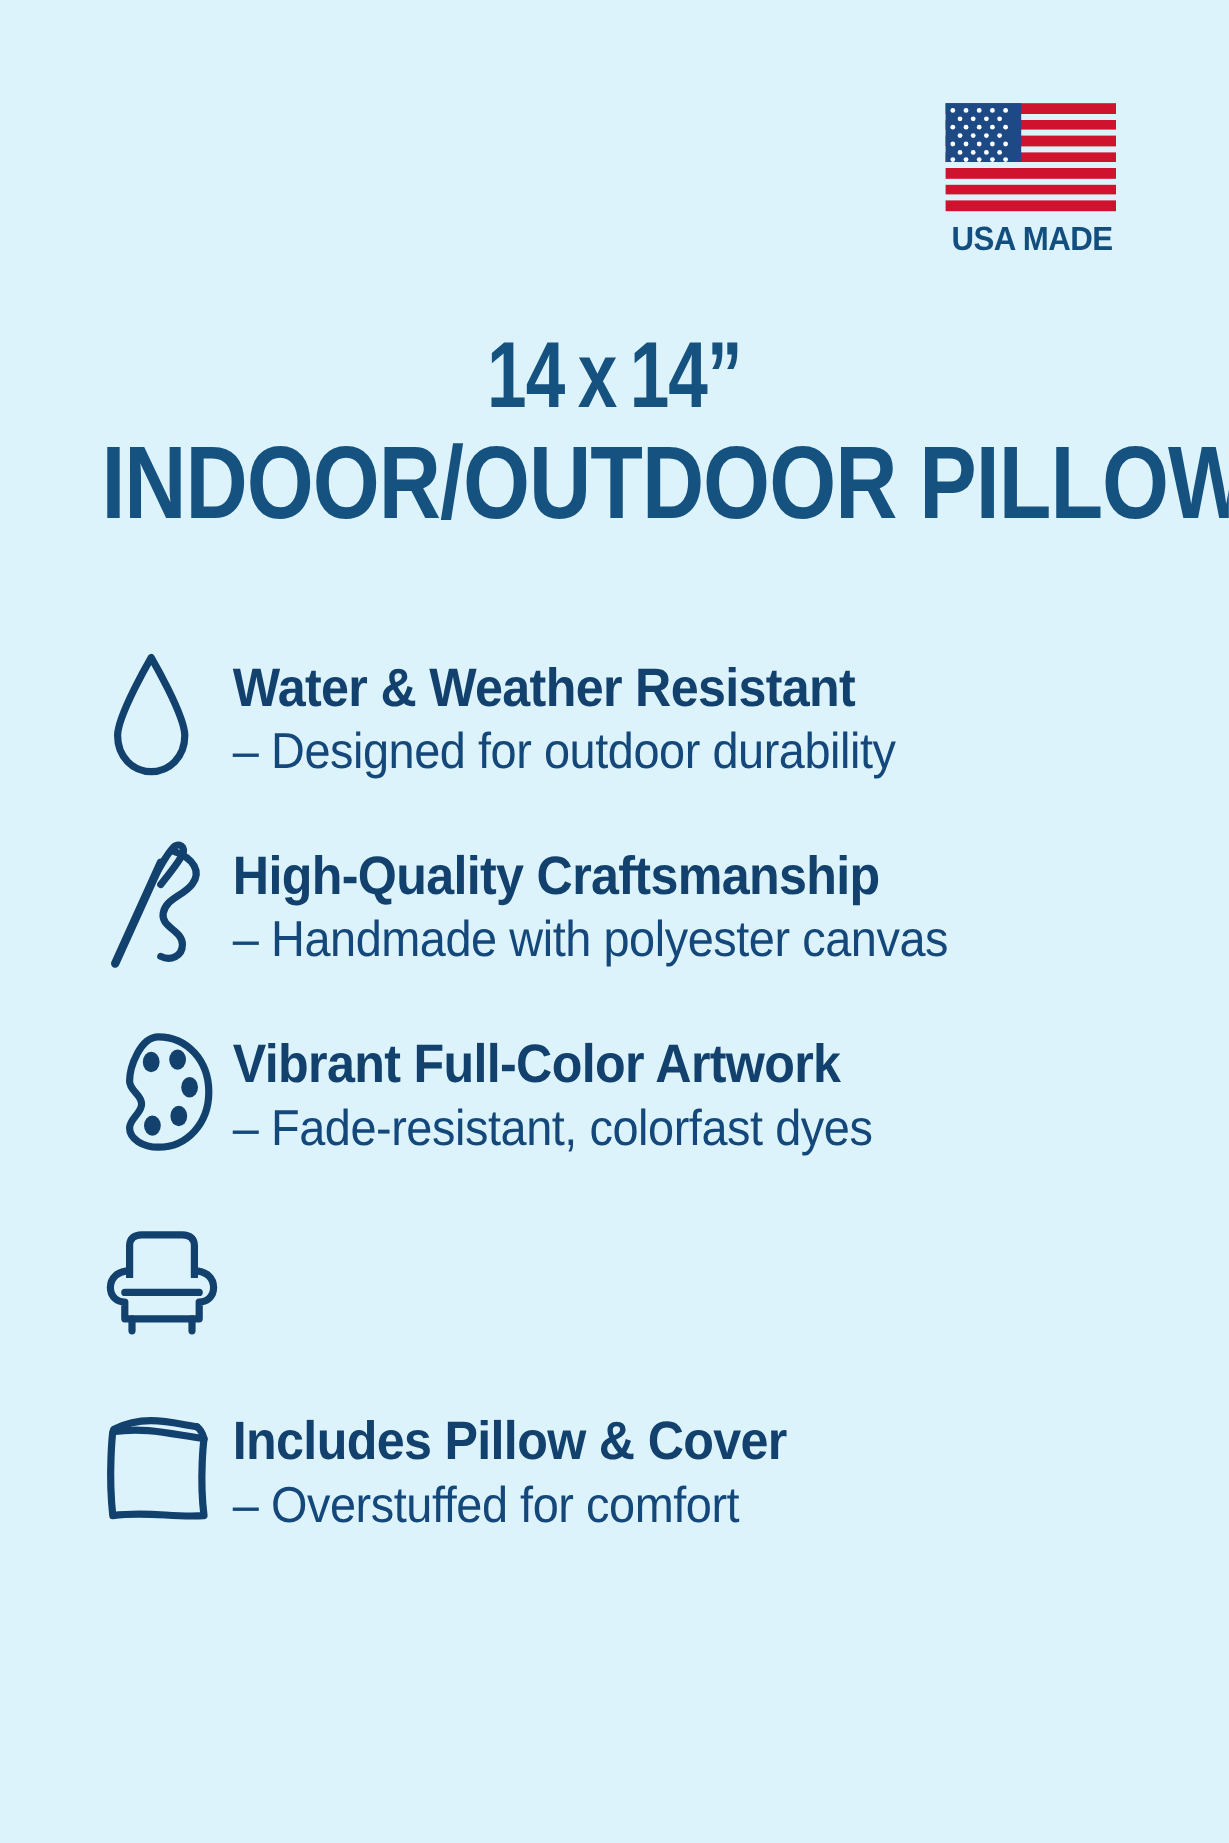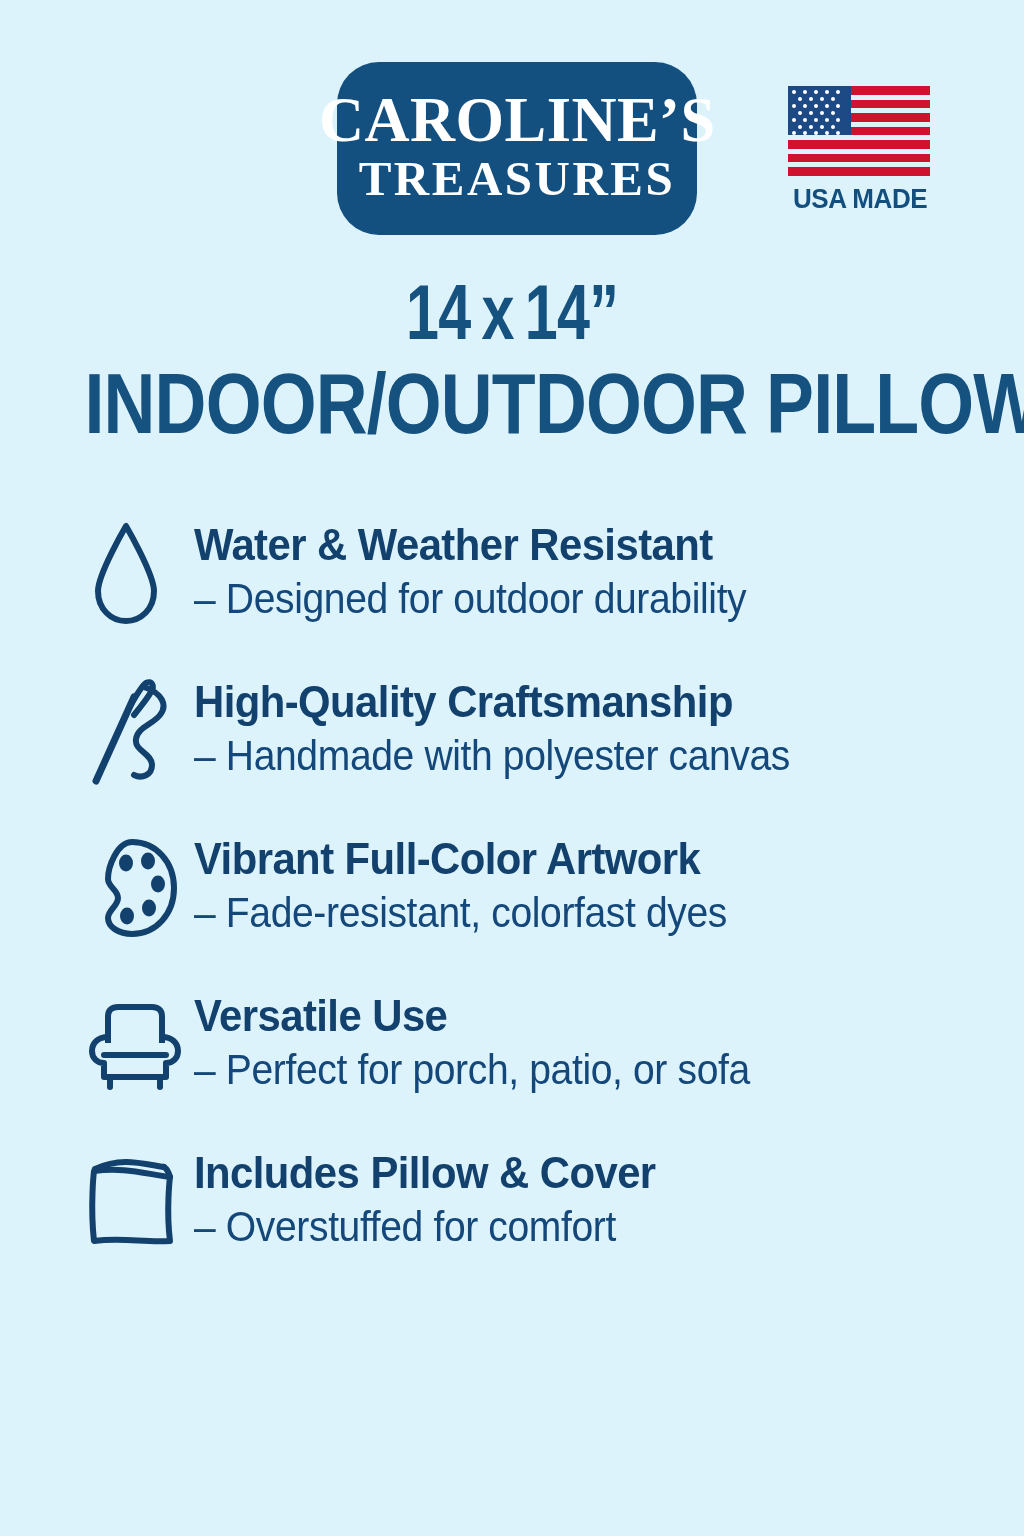--- a/index.html
+++ b/index.html
@@ -131,21 +131,21 @@
   
   .features {
     position: absolute;
     top: 492px;
     left: 86px;
     width: 930px;
   }
   .feature {
     height: 157px;
     display: flex;
-    align-items: center;
+    align-items: flex-end;
     position: relative;
   }
   .feature-icon {
     width: 100px;
     min-width: 100px;
     height: 112px;
     display: flex;
     align-items: center;
     justify-content: flex-start;
     padding-top: 6px;
@@ -175,24 +175,20 @@
     transform-origin: left center;
     white-space: nowrap;
   }
   svg { display: block; overflow: visible; }
 </style>
 </head>
 <body>
 
 <div class="header">
 
-  <div class="logo-badge">
-    <div class="logo-line1">CAROLINE’S</div>
-    <div class="logo-line2">TREASURES</div>
-  </div>
 
   <div class="flag-block">
     <div class="flag">
       <div class="stripe" style="top:0px"></div>
       <div class="stripe" style="top:13.5px"></div>
       <div class="stripe" style="top:27px"></div>
       <div class="stripe" style="top:40.5px"></div>
       <div class="stripe" style="top:54px"></div>
       <div class="stripe" style="top:67.5px"></div>
       <div class="stripe" style="top:81px"></div>
@@ -289,24 +285,20 @@
   <div class="feature">
     <div class="feature-icon">
       <svg width="98" height="92" viewBox="0 0 98 92">
         <path d="M22 44 L22 17 C22 11 26 8 32 8 L66 8 C72 8 76 11 76 17 L76 44" fill="none" stroke="#12416e" stroke-width="6" stroke-linejoin="round"></path>
         <path d="M22 38 C12 38 6 44 6 52 C6 59 11 64 18 64 L18 78 L80 78 L80 64
                  C87 64 92 59 92 52 C92 44 86 38 76 38" fill="none" stroke="#12416e" stroke-width="6" stroke-linejoin="round"></path>
         <path d="M18 56 L80 56" fill="none" stroke="#12416e" stroke-width="6" stroke-linecap="round"></path>
         <path d="M24 78 L24 88 M74 78 L74 88" fill="none" stroke="#12416e" stroke-width="6" stroke-linecap="round"></path>
       </svg>
     </div>
-    <div class="feature-text">
-      <div class="feature-title">Versatile Use</div>
-      <div class="feature-sub">– Perfect for porch, patio, or sofa</div>
-    </div>
   </div>
 
 
   <div class="feature">
     <div class="feature-icon">
       <svg width="92" height="98" viewBox="0 0 92 98">
         <path d="M8 18 C8 18 4 52 8 88 C38 84 58 90 84 88
                  C80 56 84 24 84 24 C56 20 36 14 8 18 Z" fill="none" stroke="#12416e" stroke-width="6" stroke-linejoin="round"></path>
         <path d="M9 16 C34 4 54 10 78 14" fill="none" stroke="#12416e" stroke-width="6" stroke-linecap="round"></path>
         <path d="M78 14 C81 16 83 20 84 24" fill="none" stroke="#12416e" stroke-width="6" stroke-linecap="round"></path>

